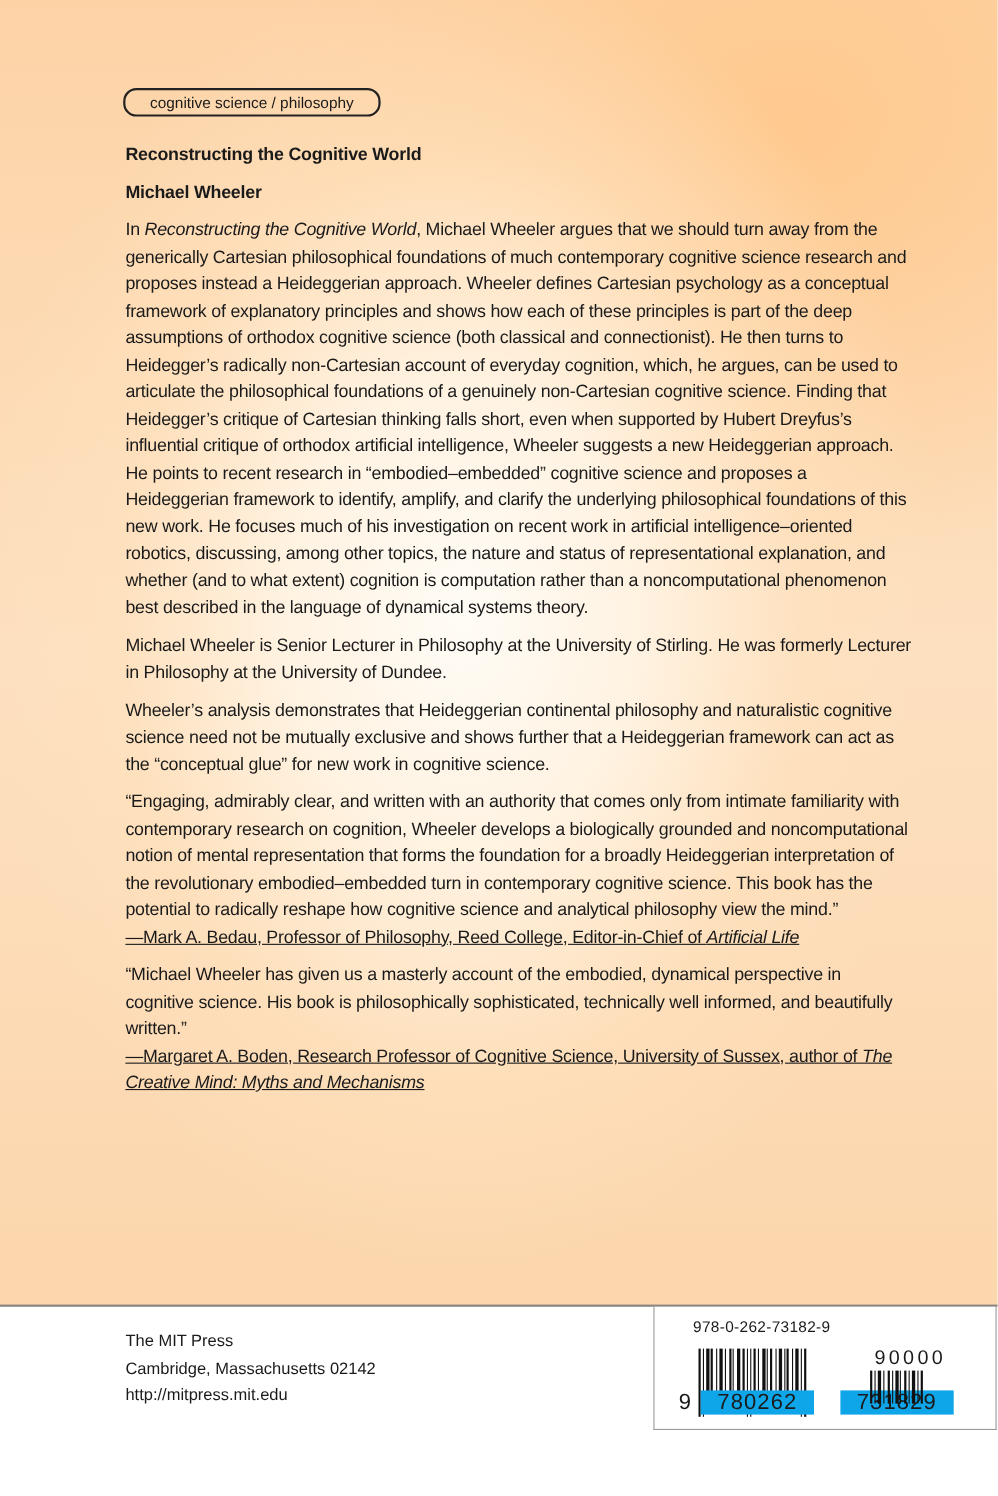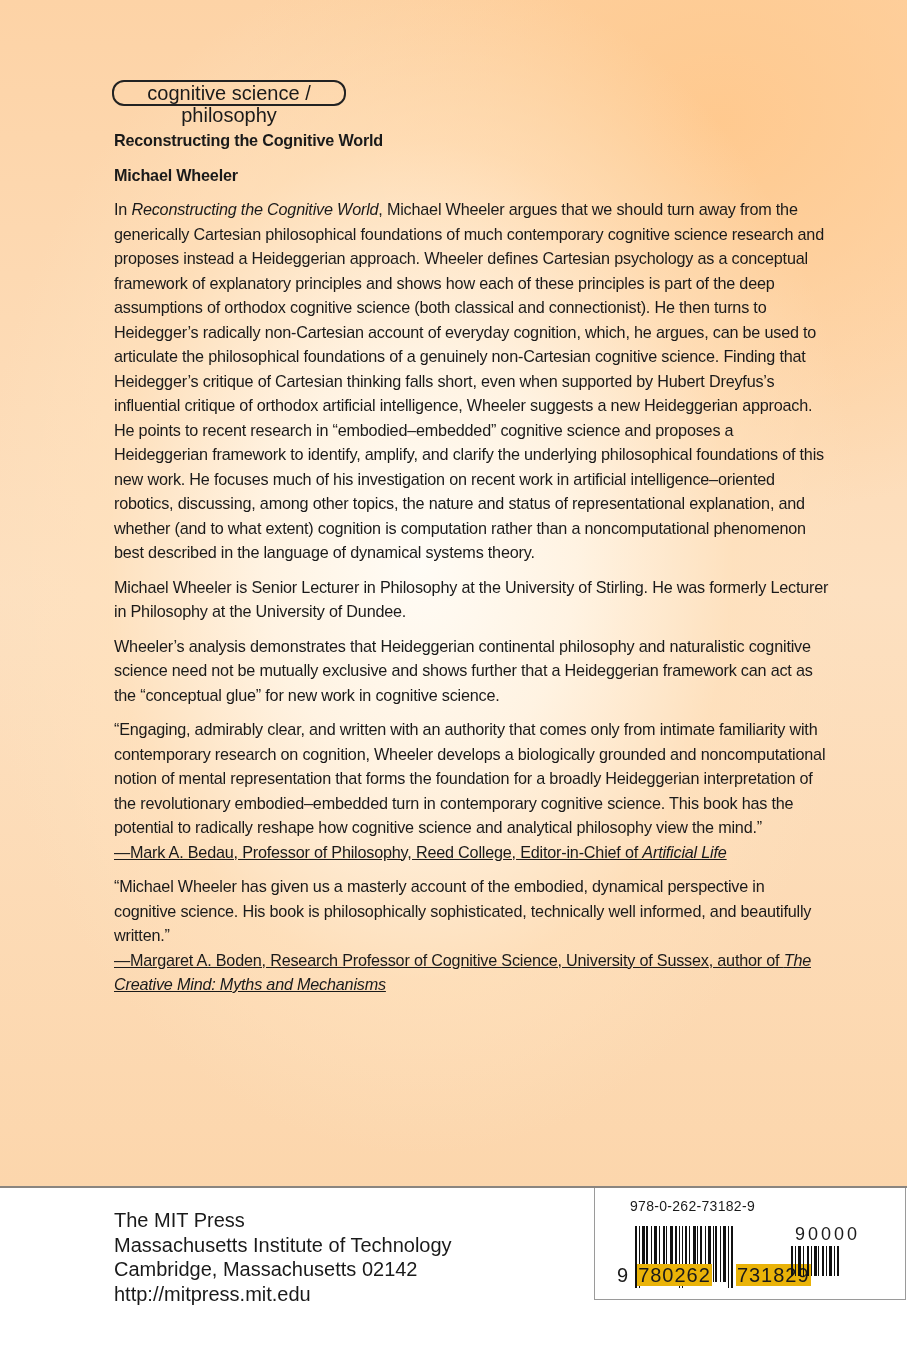--- a/index.html
+++ b/index.html
@@ -14,50 +14,50 @@
       radial-gradient(ellipse 520px 700px at 420px 560px, rgba(255,252,246,1) 0%, rgba(255,244,228,0.95) 30%, rgba(255,226,190,0.6) 60%, rgba(255,210,160,0) 85%),
       radial-gradient(ellipse 600px 500px at 720px 120px, rgba(255,200,140,0.9) 0%, rgba(255,205,150,0) 80%),
       linear-gradient(180deg, #fdd3a6 0%, #fde0c0 50%, #fcd6ac 100%);
   }
   .cover-rule {
     position:absolute; left:0; top:1186px; width:907px; height:2px; background:#8a8580;
   }
   .tag {
     position:absolute; left:112px; top:80px; width:230px; height:22px;
     border:2px solid #222; border-radius:12px;
-    font-size:20px; line-height:22px; text-align:center; color:#1a1a1a;
+    font-size:14px; line-height:22px; text-align:center; color:#1a1a1a;
   }
   .content {
     position:absolute; left:114px; top:128px; width:716px;
     font-family:"Liberation Sans Narrow","Liberation Sans", sans-serif;
     font-size:16.2px; line-height:24.5px; letter-spacing:-0.2px;
   }
   .head-title { font-weight:bold; margin:0; }
   .head-sub { margin:0; }
   .head-author { font-weight:bold; margin:0 0 10px 0; }
   .content p { margin:0 0 10px 0; }
   .bradford { font-weight:bold; margin:0 0 12px 0 !important; }
   .attrib { display:block;text-decoration:underline; }
   i { font-style:italic; }
   .footer {
     position:absolute; left:114px; top:1208px;
-    font-size:20px; line-height:24.5px; color:#1a1a1a;
+    font-size:15px; line-height:24.5px; color:#1a1a1a;
   }
   .barcode-box {
     position:absolute; left:594px; top:1188px; width:310px; height:111px;
     border:1.5px solid #9a9a9a; border-top:none; background:#fff;
   }
   .isbn-text { position:absolute; left:35px; top:10px; font-size:14px; letter-spacing:0.3px; }
   .bars { position:absolute; left:40px; top:38px; width:140px; height:56px; display:flex; align-items:flex-start; }
   .bars span { display:block; background:#111; height:100%; }
   .bars2 { position:absolute; left:196px; top:58px; width:68px; height:30px; display:flex; }
   .bars2 span { display:block; background:#111; height:100%; }
   .ean-digits { position:absolute; left:22px; top:76px; font-size:20px; letter-spacing:1px; background:transparent; }
   .ean-digits .lead { margin-right:8px; }
-  .ean-digits .grp { background:#eab308; padding:0 1px; }
+  .ean-digits .grp { background:#0ea5e9; padding:0 15px; }
   .price { position:absolute; left:200px; top:36px; font-size:18px; letter-spacing:3px; }
 </style>
 </head>
 <body>
 
 <div class="cover"></div>
 <div class="cover-rule"></div>
 
 <div class="tag">cognitive science / philosophy</div>
 
@@ -78,21 +78,20 @@
   </p>
 
   <p>
     <span>“Michael Wheeler has given us a masterly account of the embodied, dynamical perspective in cognitive science. His book is philosophically sophisticated, technically well informed, and beautifully written.”</span>
     <span class="attrib"><span>—Margaret A. Boden, Research Professor of Cognitive Science, University of Sussex, author of </span><i>The Creative Mind: Myths and Mechanisms</i></span>
   </p>
 </div>
 
 <div class="footer">
   <div>The MIT Press</div>
-  <div>Massachusetts Institute of Technology</div>
   <div>Cambridge, Massachusetts 02142</div>
   <div>http://mitpress.mit.edu</div>
 </div>
 
 <div class="barcode-box">
   <div class="isbn-text">978-0-262-73182-9</div>
   <div class="bars">
     <span style="width:2px;margin-right:2px;height:110%"></span>
       <span style="width:1px;margin-right:2px;height:110%"></span>
     <span style="width:3px;margin-right:1px"></span>

